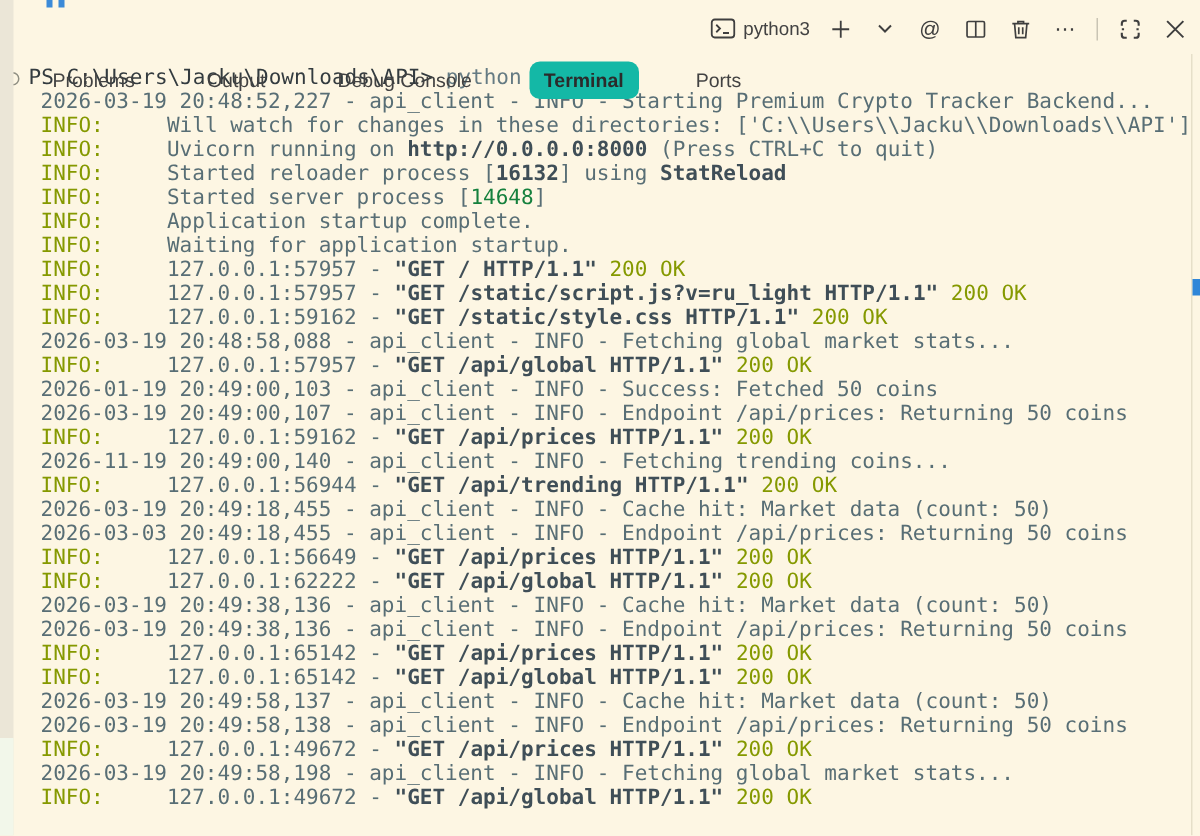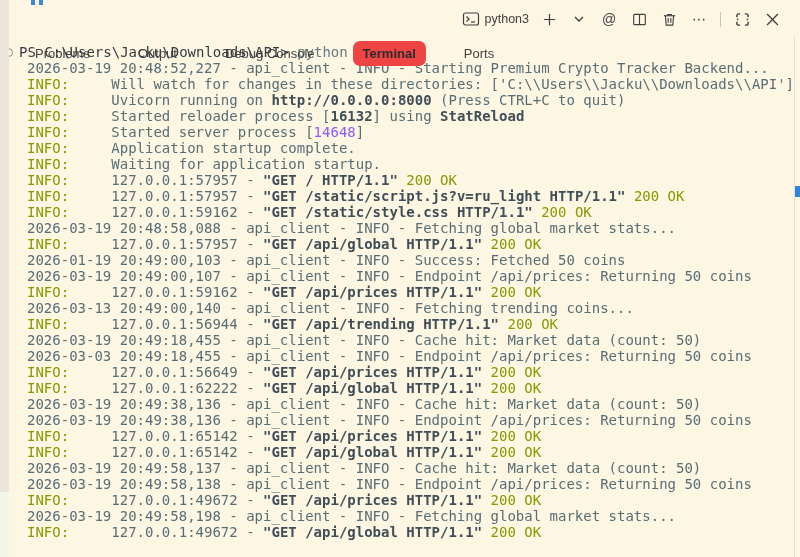--- a/index.html
+++ b/index.html
@@ -17,25 +17,25 @@
   .frag-b{left:39px;}
   .right-border{position:absolute;right:5px;top:36px;bottom:0;width:1px;background:#e6dfc9;z-index:5;}
   .scroll-deco{position:absolute;right:0;top:186px;width:5px;height:11px;background:#2f86d8;z-index:6;}
 
   
   .tabbar{
     position:relative;height:38px;display:flex;align-items:center;
     padding-left:25px;gap:28px;font-size:13px;color:#424242;z-index:2;margin-top:34px;
   }
   .ptab{padding:5px 10px;border-radius:7px;cursor:pointer;white-space:nowrap;}
-  .ptab.active{background:#ef4444;color:#2b2b2b;font-weight:600;}
+  .ptab.active{background:#14b8a6;color:#2b2b2b;font-weight:600;}
 
   
   .toolbar{
-    position:absolute;right:18px;top:5px;height:28px;
+    position:absolute;right:7px;top:5px;height:28px;
     display:flex;align-items:center;gap:10px;color:#3f3f3f;z-index:3;
   }
   .tool{display:flex;align-items:center;justify-content:center;width:20px;height:22px;cursor:pointer;}
   .shell-chip{display:flex;align-items:center;gap:5px;cursor:pointer;}
   .shell-label{font-size:12.5px;color:#424242;}
   .glyph{font-size:14px;line-height:1;color:#3f3f3f;}
   .sep{width:1px;height:15px;background:#c9c4b4;margin:0 1px;}
   svg{display:block;}
 
   
@@ -47,21 +47,21 @@
   }
   .tline{white-space:pre;position:relative;height:16px;padding-left:8px;}
   .tline.has-deco{padding-left:0;}
   .cmd-deco{
     position:absolute;left:-15px;top:4px;width:7px;height:7px;
     border:1px solid #8f8f83;border-radius:50%;background:transparent;
   }
   .sg-plain {color:#586e75;}
   .sg-green {color:#859900;}
   .sg-bold  {color:#3f4e57;font-weight:700;}
-  .sg-blue  {color:#8b5cf6;}
+  .sg-blue  {color:#15803d;}
   .sg-prompt{color:#333b3f;}
   .sg-cmd   {color:#657b83;}
 </style>
 </head>
 <body>
 
 <div class="left-strip"></div>
 <div class="left-strip-bottom"></div>
 <div class="top-fragment frag-a"></div>
 <div class="top-fragment frag-b"></div>
@@ -141,21 +141,21 @@
     <div class="tline"><span class="sg-green">INFO:</span><span class="sg-plain">     Application startup complete.</span></div>
     <div class="tline"><span class="sg-green">INFO:</span><span class="sg-plain">     Waiting for application startup.</span></div>
     <div class="tline"><span class="sg-green">INFO:</span><span class="sg-plain">     127.0.0.1:57957 - </span><span class="sg-bold">"GET / HTTP/1.1"</span><span class="sg-green"> 200 OK</span></div>
     <div class="tline"><span class="sg-green">INFO:</span><span class="sg-plain">     127.0.0.1:57957 - </span><span class="sg-bold">"GET /static/script.js?v=ru_light HTTP/1.1"</span><span class="sg-green"> 200 OK</span></div>
     <div class="tline"><span class="sg-green">INFO:</span><span class="sg-plain">     127.0.0.1:59162 - </span><span class="sg-bold">"GET /static/style.css HTTP/1.1"</span><span class="sg-green"> 200 OK</span></div>
     <div class="tline"><span class="sg-plain">2026-03-19 20:48:58,088 - api_client - INFO - Fetching global market stats...</span></div>
     <div class="tline"><span class="sg-green">INFO:</span><span class="sg-plain">     127.0.0.1:57957 - </span><span class="sg-bold">"GET /api/global HTTP/1.1"</span><span class="sg-green"> 200 OK</span></div>
     <div class="tline"><span class="sg-plain">2026-01-19 20:49:00,103 - api_client - INFO - Success: Fetched 50 coins</span></div>
     <div class="tline"><span class="sg-plain">2026-03-19 20:49:00,107 - api_client - INFO - Endpoint /api/prices: Returning 50 coins</span></div>
     <div class="tline"><span class="sg-green">INFO:</span><span class="sg-plain">     127.0.0.1:59162 - </span><span class="sg-bold">"GET /api/prices HTTP/1.1"</span><span class="sg-green"> 200 OK</span></div>
-    <div class="tline"><span class="sg-plain">2026-03-13 20:49:00,140 - api_client - INFO - Fetching trending coins...</span></div>
+    <div class="tline"><span class="sg-plain">2026-11-19 20:49:00,140 - api_client - INFO - Fetching trending coins...</span></div>
     <div class="tline"><span class="sg-green">INFO:</span><span class="sg-plain">     127.0.0.1:56944 - </span><span class="sg-bold">"GET /api/trending HTTP/1.1"</span><span class="sg-green"> 200 OK</span></div>
     <div class="tline"><span class="sg-plain">2026-03-19 20:49:18,455 - api_client - INFO - Cache hit: Market data (count: 50)</span></div>
     <div class="tline"><span class="sg-plain">2026-03-03 20:49:18,455 - api_client - INFO - Endpoint /api/prices: Returning 50 coins</span></div>
     <div class="tline"><span class="sg-green">INFO:</span><span class="sg-plain">     127.0.0.1:56649 - </span><span class="sg-bold">"GET /api/prices HTTP/1.1"</span><span class="sg-green"> 200 OK</span></div>
     <div class="tline"><span class="sg-green">INFO:</span><span class="sg-plain">     127.0.0.1:62222 - </span><span class="sg-bold">"GET /api/global HTTP/1.1"</span><span class="sg-green"> 200 OK</span></div>
     <div class="tline"><span class="sg-plain">2026-03-19 20:49:38,136 - api_client - INFO - Cache hit: Market data (count: 50)</span></div>
     <div class="tline"><span class="sg-plain">2026-03-19 20:49:38,136 - api_client - INFO - Endpoint /api/prices: Returning 50 coins</span></div>
     <div class="tline"><span class="sg-green">INFO:</span><span class="sg-plain">     127.0.0.1:65142 - </span><span class="sg-bold">"GET /api/prices HTTP/1.1"</span><span class="sg-green"> 200 OK</span></div>
     <div class="tline"><span class="sg-green">INFO:</span><span class="sg-plain">     127.0.0.1:65142 - </span><span class="sg-bold">"GET /api/global HTTP/1.1"</span><span class="sg-green"> 200 OK</span></div>
     <div class="tline"><span class="sg-plain">2026-03-19 20:49:58,137 - api_client - INFO - Cache hit: Market data (count: 50)</span></div>

